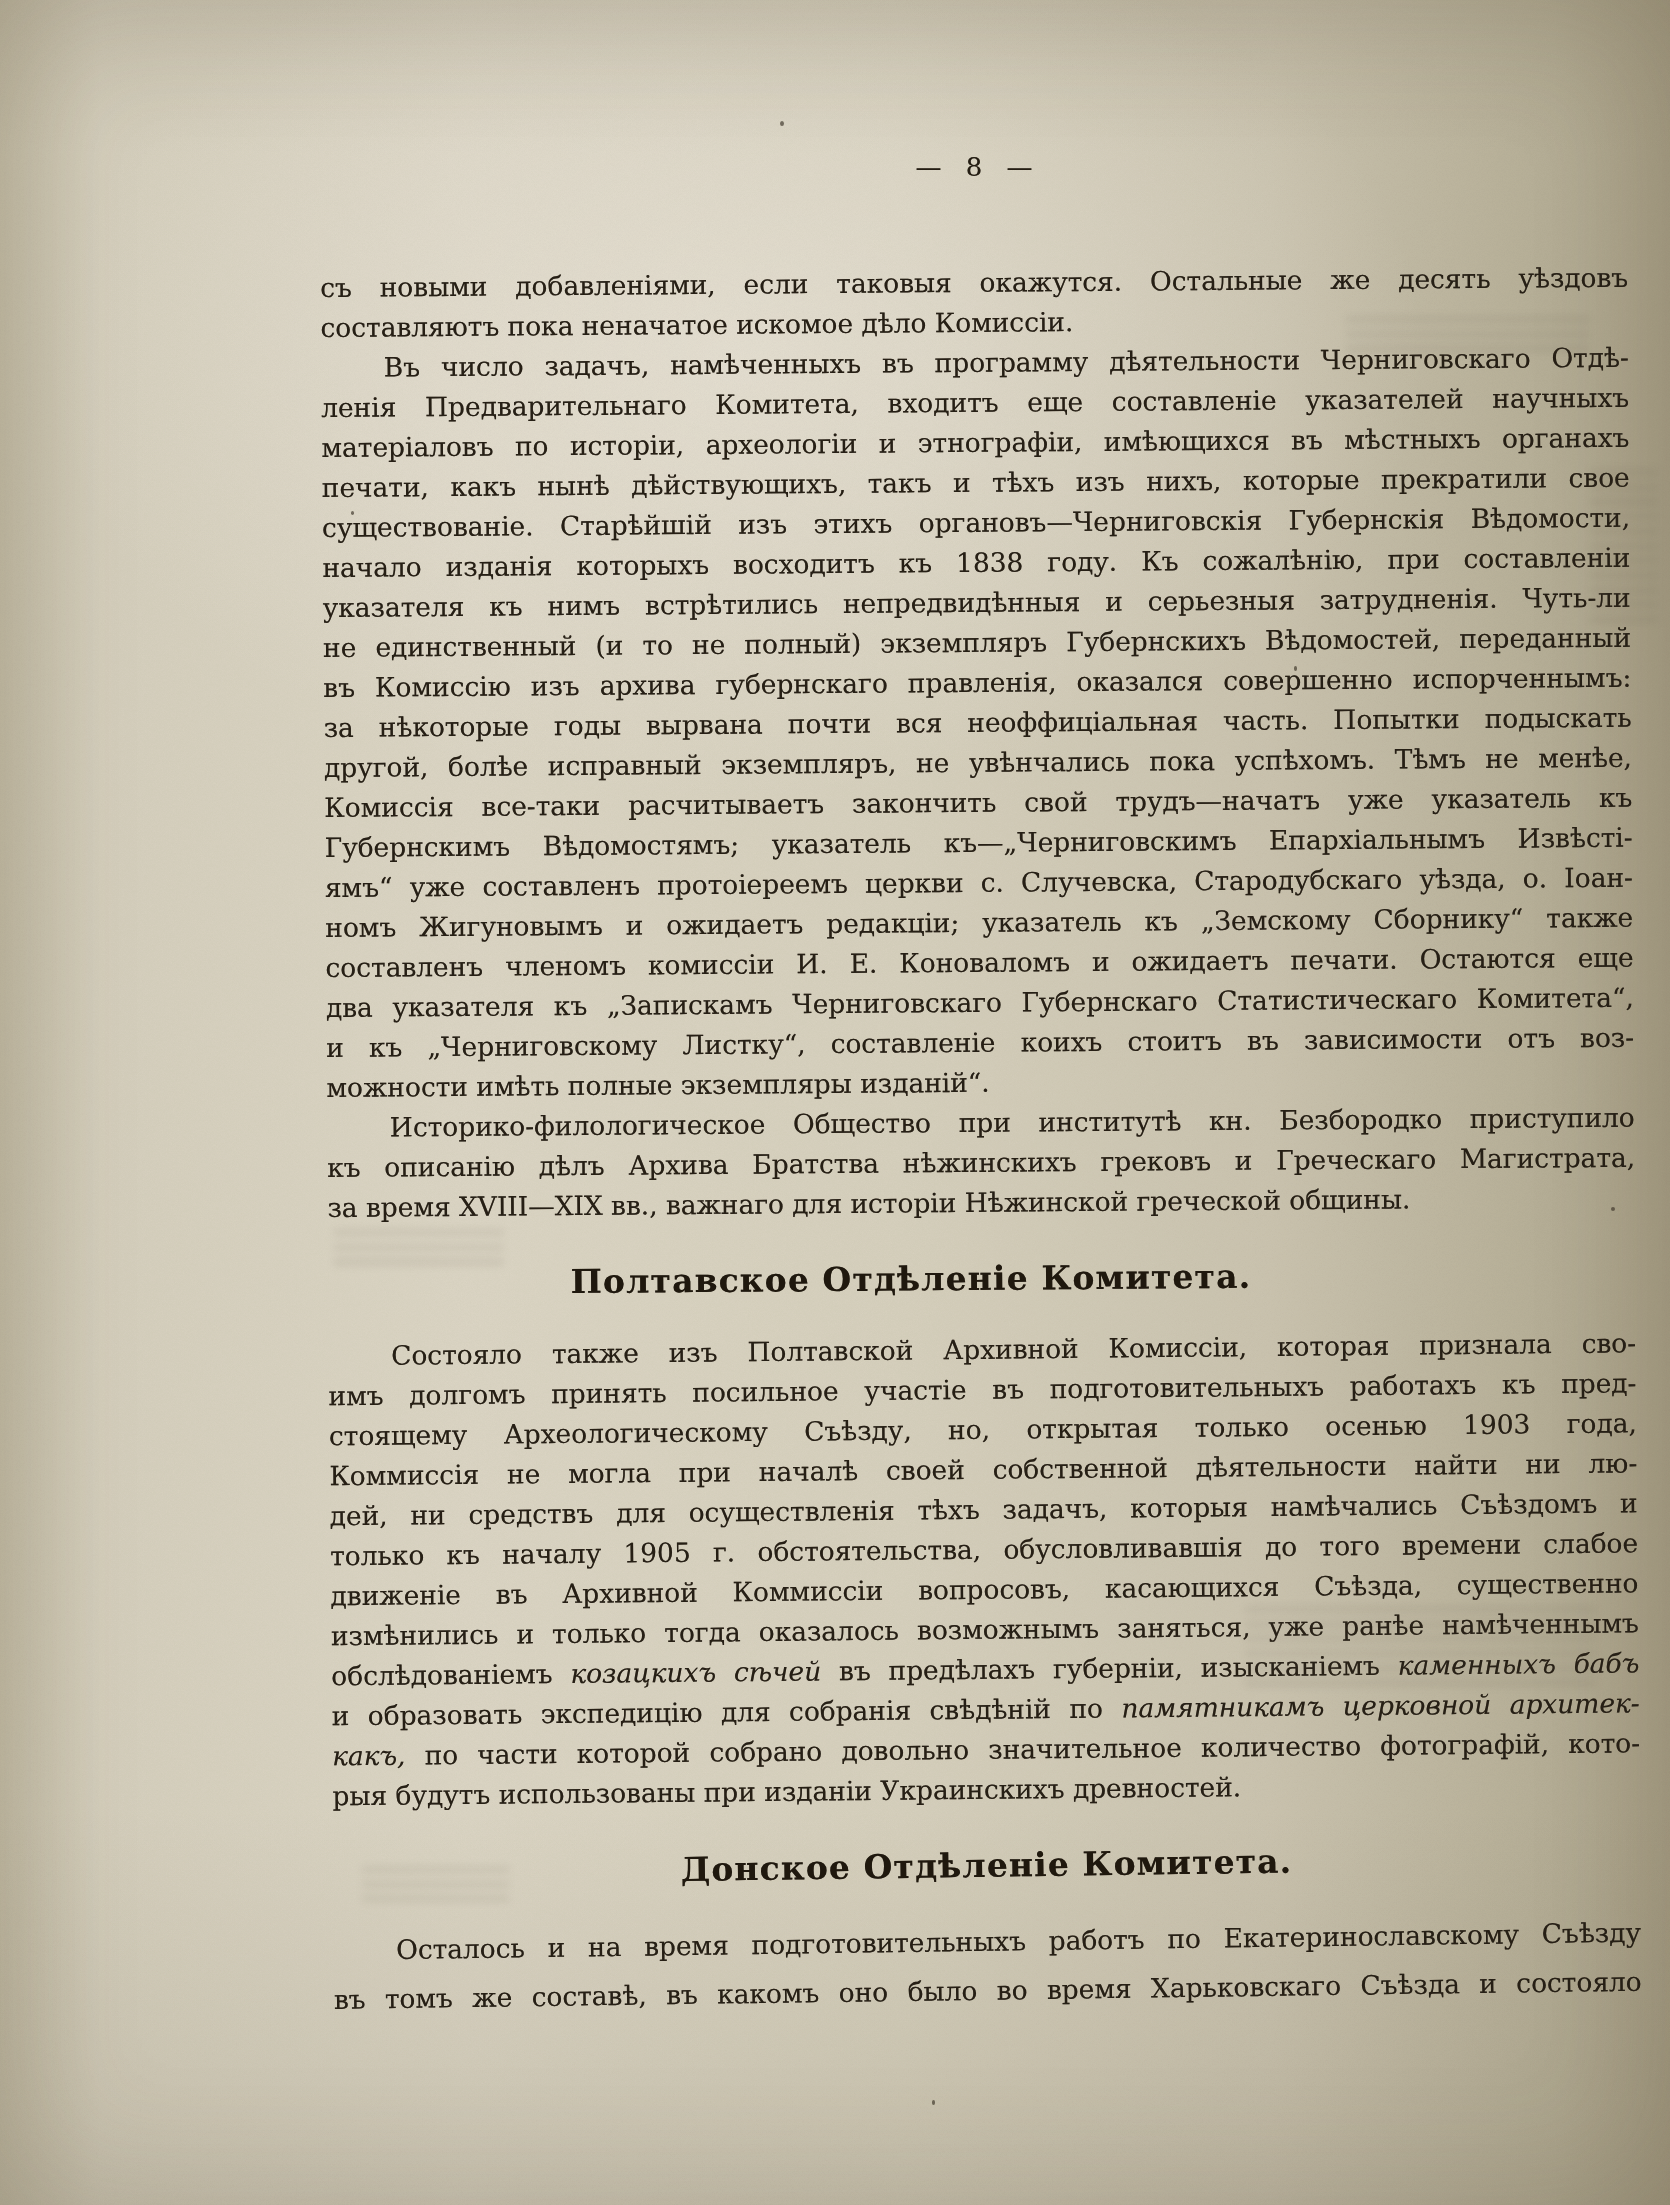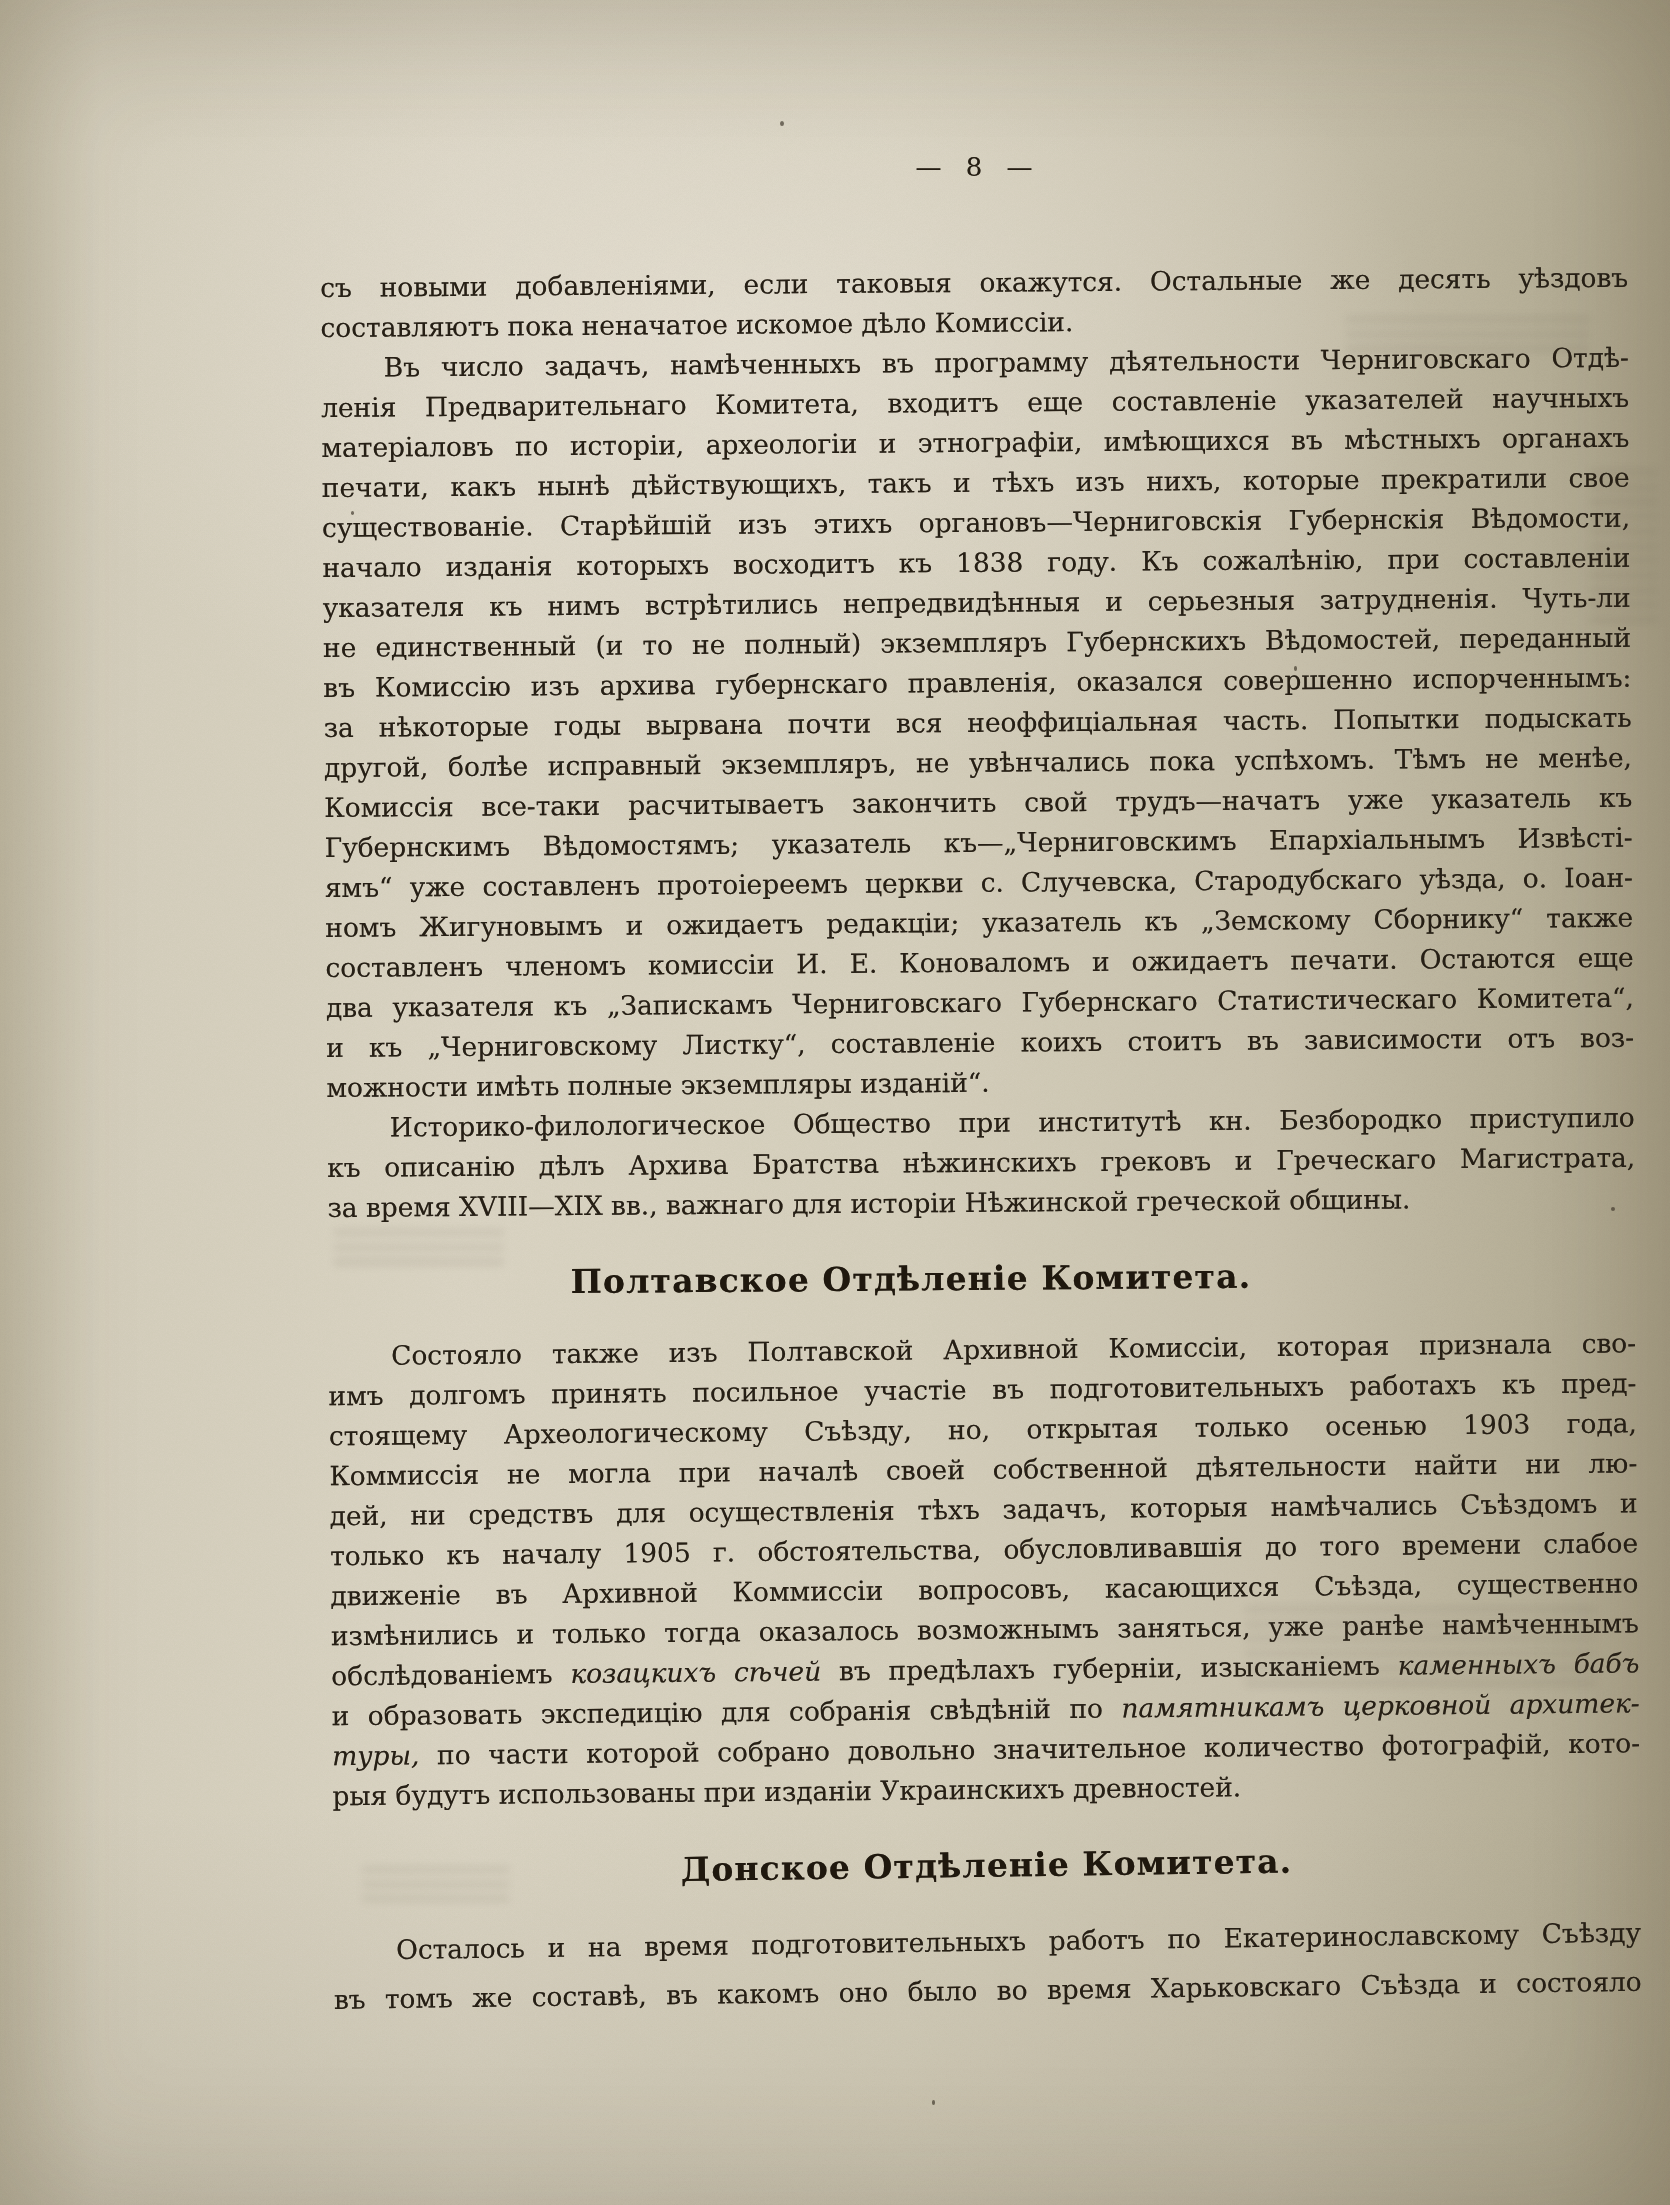--- a/index.html
+++ b/index.html
@@ -116,21 +116,21 @@
         <div class="line first"><span>Состояло также изъ Полтавской Архивной Комиссіи, которая признала сво-</span></div>
         <div class="line"><span>имъ долгомъ принять посильное участіе въ подготовительныхъ работахъ къ пред-</span></div>
         <div class="line"><span>стоящему Археологическому Съѣзду, но, открытая только осенью 1903 года,</span></div>
         <div class="line"><span>Коммиссія не могла при началѣ своей собственной дѣятельности найти ни лю-</span></div>
         <div class="line"><span>дей, ни средствъ для осуществленія тѣхъ задачъ, которыя намѣчались Съѣздомъ и</span></div>
         <div class="line"><span>только къ началу 1905 г. обстоятельства, обусловливавшія до того времени слабое</span></div>
         <div class="line"><span>движеніе въ Архивной Коммиссіи вопросовъ, касающихся Съѣзда, существенно</span></div>
         <div class="line"><span>измѣнились и только тогда оказалось возможнымъ заняться, уже ранѣе намѣченнымъ</span></div>
         <div class="line"><span>обслѣдованіемъ </span><span class="it">козацкихъ сѣчей</span><span> въ предѣлахъ губерніи, изысканіемъ </span><span class="it">каменныхъ бабъ</span></div>
         <div class="line"><span>и образовать экспедицію для собранія свѣдѣній по </span><span class="it">памятникамъ церковной архитек-</span></div>
-        <div class="line"><span class="it">туры,</span><span> по части которой собрано довольно значительное количество фотографій, кото-</span></div>
+        <div class="line"><span class="it">какъ,</span><span> по части которой собрано довольно значительное количество фотографій, кото-</span></div>
         <div class="line nofill"><span>рыя будутъ использованы при изданіи Украинскихъ древностей.</span></div>
       </div>
       <div class="heading sec-5">Донское Отдѣленіе Комитета.</div>
       <div class="para sec-6">
         <div class="line first"><span>Осталось и на время подготовительныхъ работъ по Екатеринославскому Съѣзду</span></div>
         <div class="line"><span>въ томъ же составѣ, въ какомъ оно было во время Харьковскаго Съѣзда и состояло</span></div>
       </div>
     </div>
 
   <div class="smudge" style="left:1346px; top:317px; width:243px; height:40px;"></div>

